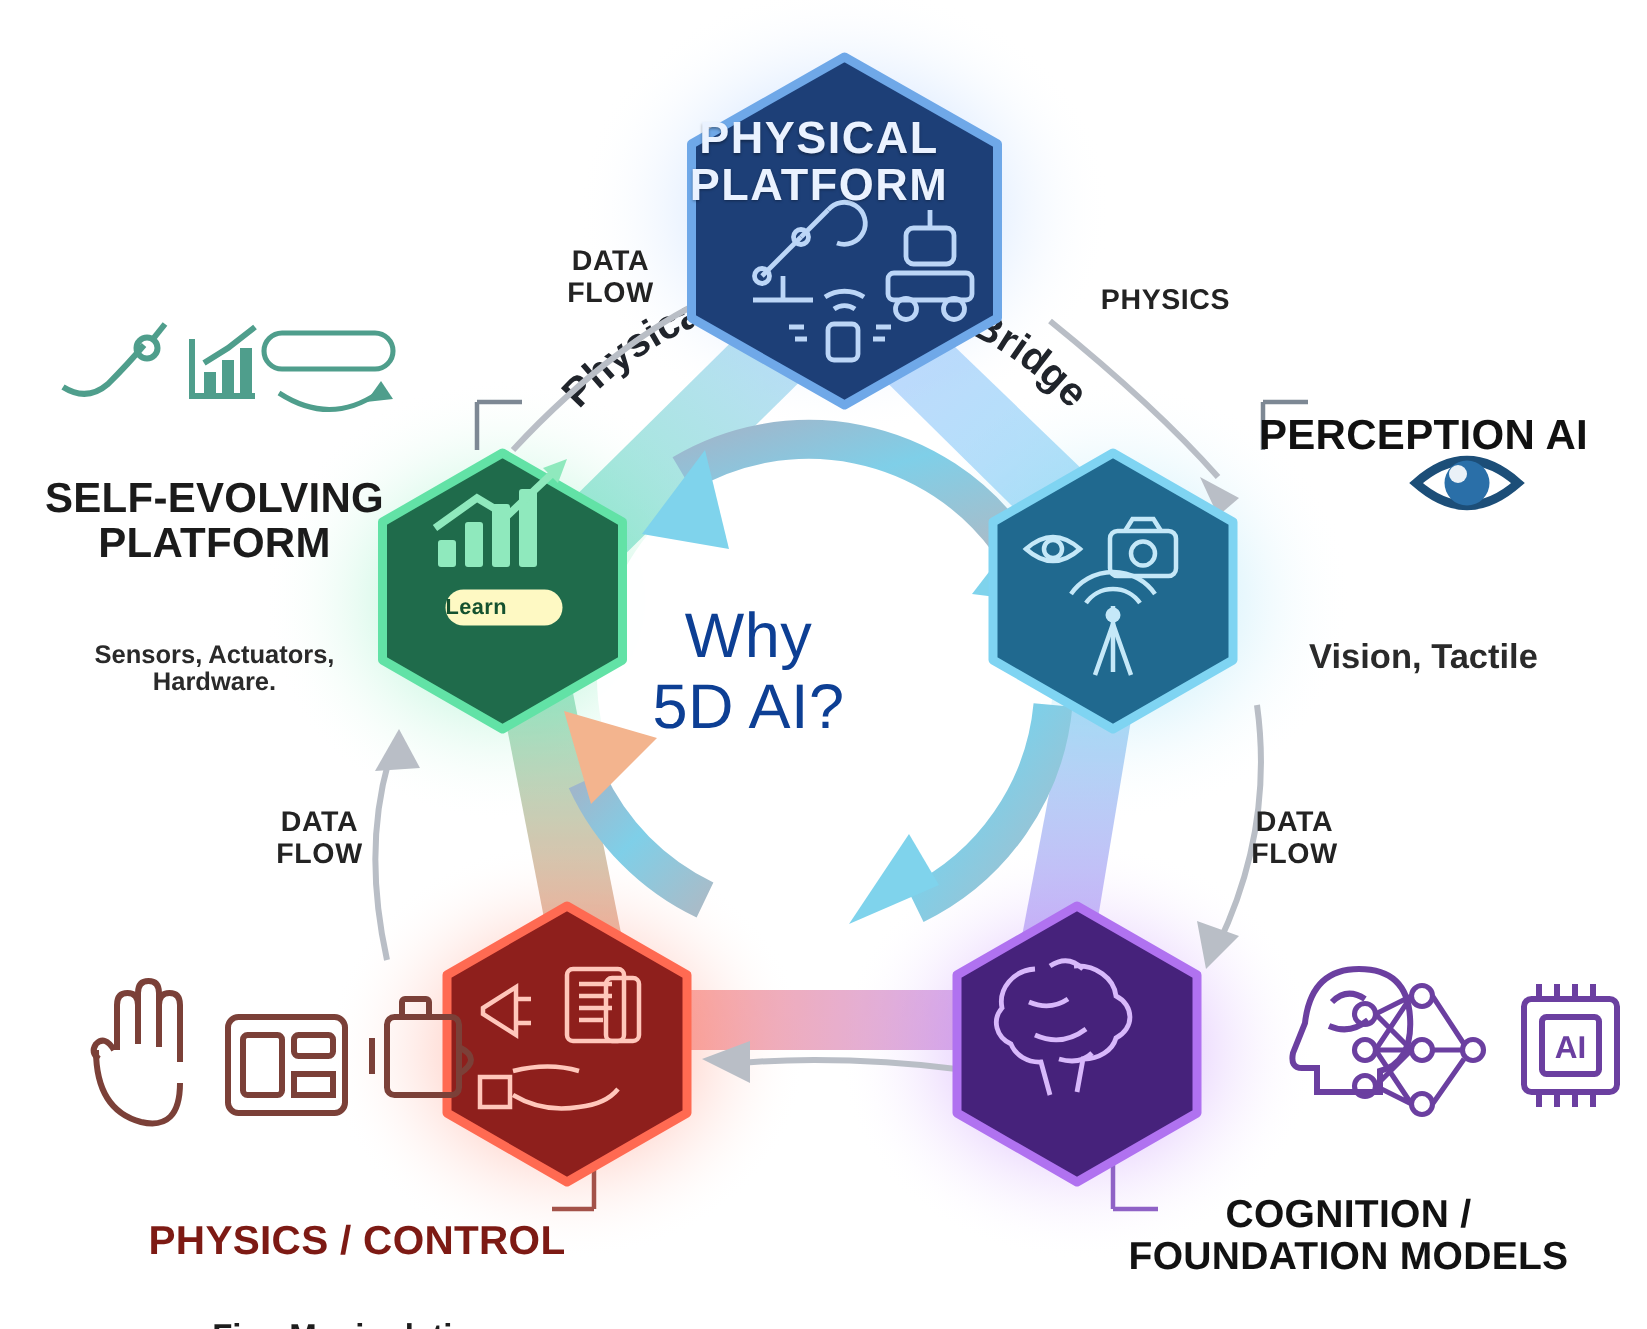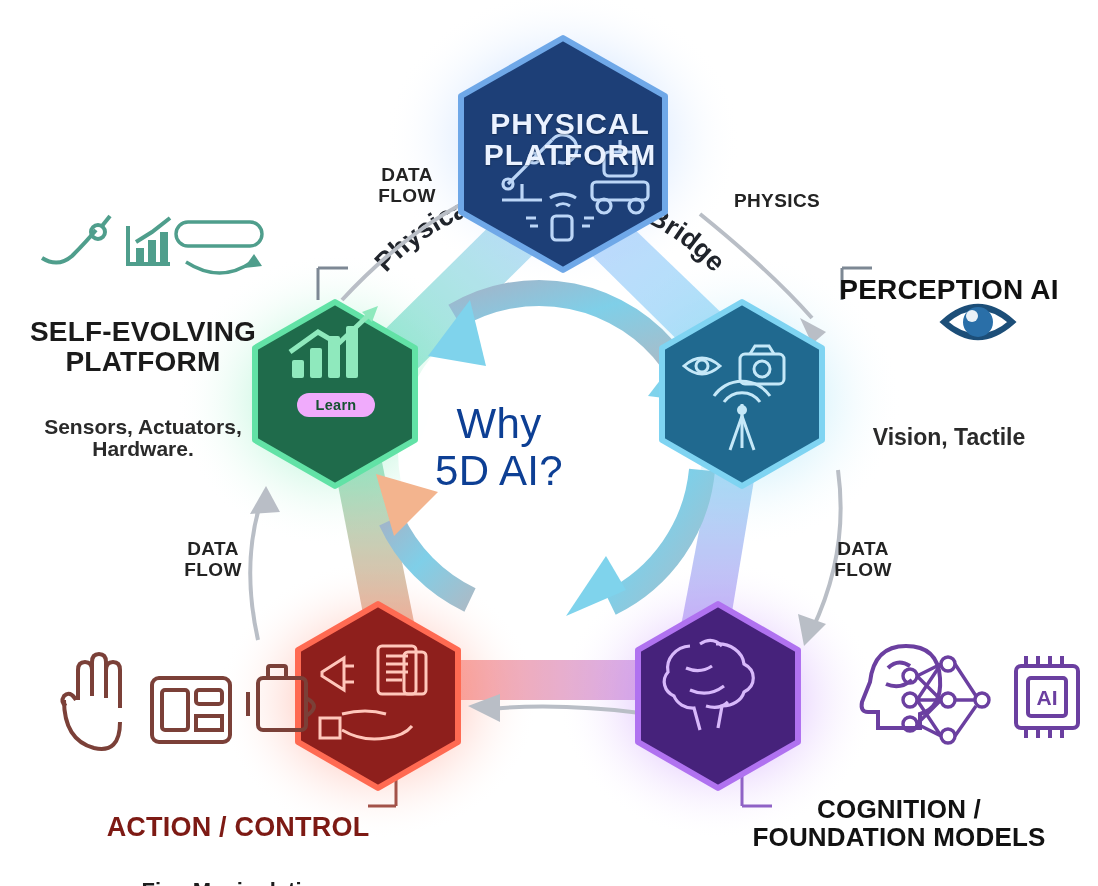--- a/index.html
+++ b/index.html
@@ -39,21 +39,21 @@
     font-weight:bold;
     font-size:19px;
     letter-spacing:0.4px;
     color:#232323;
     line-height:1.12;
   }
 
   
   #lbl-self{ left:0px;  top:282px; width:286px; }
   #lbl-self .hdr{ font-size:28px; color:#1b1b1b; }
-  #lbl-self .sub{ font-size:21px; color:#2a2a2a; margin-top:4px;}
+  #lbl-self .sub{ font-size:17px; color:#2a2a2a; margin-top:16px;}
 
   #lbl-perc{ left:800px; top:240px; width:298px; }
   #lbl-perc .hdr{ font-size:28px; color:#111; }
   #lbl-perc .sub{ font-size:23px; color:#2a2a2a; }
 
   #lbl-act{ left:28px; top:778px; width:420px; }
   #lbl-act .hdr{ font-size:27px; color:#7d1a14; }
   #lbl-act .sub{ font-size:22px; color:#1d1d1d; margin-top:3px;}
 
   #lbl-cog{ left:700px; top:760px; width:398px; }
@@ -75,31 +75,30 @@
 
   .hexlabel{
     position:absolute;
     color:#eaf2ff;
     font-weight:bold;
     text-align:center;
     line-height:1.03;
     white-space:pre;
     text-shadow:0 1px 2px rgba(0,0,0,.35);
   }
-  #hex-phys-label{ left:470px; top:78px; width:200px; font-size:30px; letter-spacing:1px;margin-top:31px; }
+  #hex-phys-label{ left:446px; top:78px; width:200px; font-size:30px; letter-spacing:1px; }
   .learnpill{
     position:absolute;
     left:297px; top:393px;
     width:78px; height:24px;
     border-radius:13px;
-    background:#f0abfc;
+    background:#fef9c3;
     color:#14512f;
     font-size:14.5px;
     font-weight:bold;
-    text-align:center;
     line-height:24px;
     letter-spacing:.3px;
   }
 </style>
 </head>
 <body>
 
 <div id="stage">
 
   <svg class="layer" viewBox="0 0 1098 886">
@@ -381,21 +380,21 @@
     <div class="sub">Sensors, Actuators,
 Hardware.</div>
   </div>
 
   <div class="txt" id="lbl-perc">
     <div class="hdr">PERCEPTION AI</div>
     <div class="sub" style="margin-top:86px">Vision, Tactile</div>
   </div>
 
   <div class="txt" id="lbl-act">
-    <div class="hdr">ACTION / CONTROL</div>
+    <div class="hdr">PHYSICS / CONTROL</div>
     <div class="sub">Fine Manipulation,
 Force Feedback</div>
   </div>
 
   <div class="txt" id="lbl-cog">
     <div class="hdr">COGNITION /
 FOUNDATION MODELS</div>
     
   </div>
 

